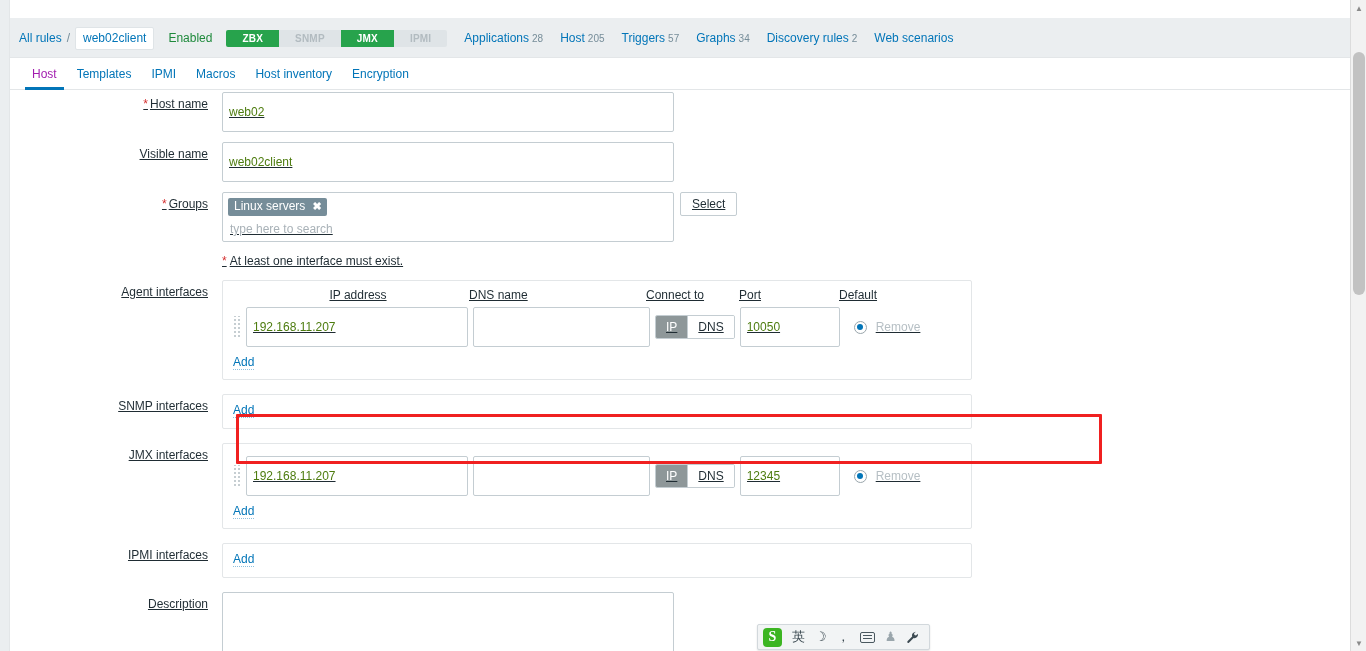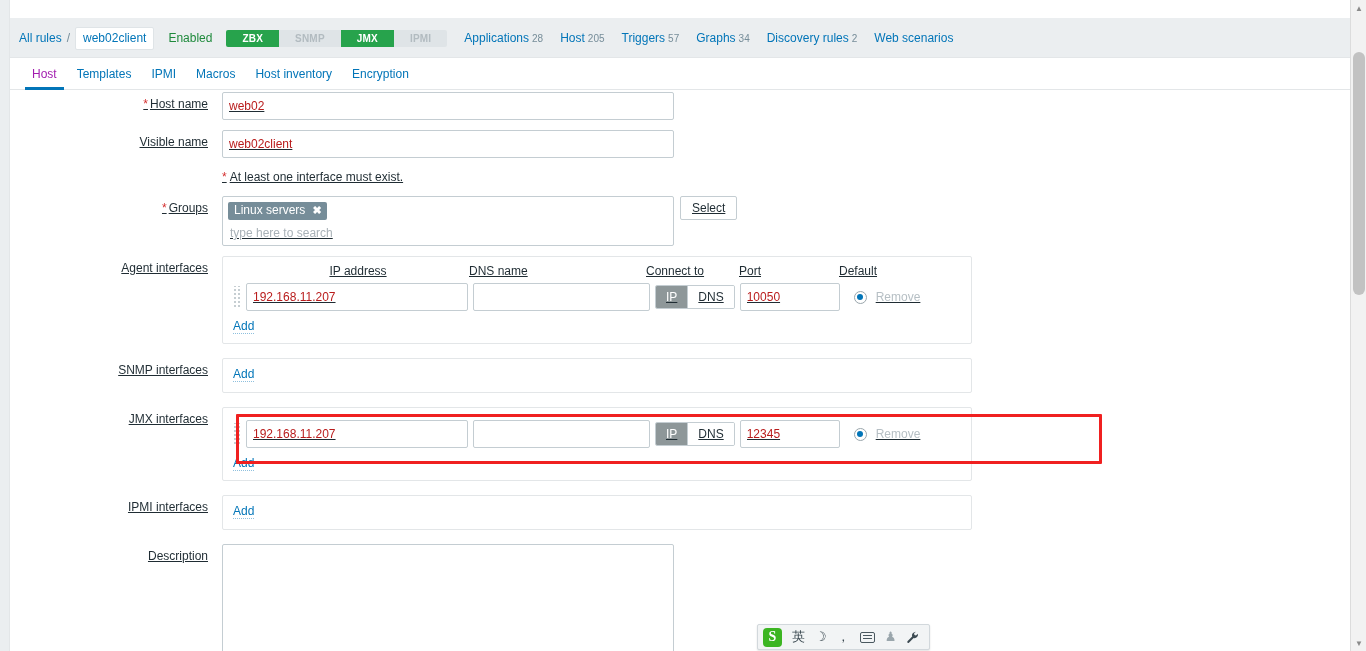--- a/index.html
+++ b/index.html
@@ -161,25 +161,25 @@
     padding-top: 5px;
     font-size: 12px;
     color: #1f2c33;
     flex: none;
   }
   .req { color: #d42f2f; margin-right: 2px; }
 
   input.txt {
     font-family: "Liberation Sans", sans-serif;
     font-size: 12px;
-    color: #b91c1c;
+    color: #4d7c0f;
     border: 1px solid #c4cdd2;
     border-radius: 2px;
     background: #ffffff;
-    height: 28px;
+    height: 40px;
     padding: 0 6px;
     outline: none;
   }
   .w-main { width: 452px; }
 
   
   .ms-wrap { display: flex; align-items: flex-start; }
   .multiselect {
     width: 452px;
     min-height: 46px;
@@ -510,40 +510,40 @@
         <span class="req">*</span><span>Host name</span>
       </div>
       <input class="txt w-main" type="text" value="web02" style="">
     </div>
 
     <div class="row">
       <div class="lbl">Visible name</div>
       <input class="txt w-main" type="text" value="web02client" style="">
     </div>
 
-    <div class="row" style="margin-bottom:12px;">
-      <div class="lbl"></div>
-      <div class="hint">
-        <span class="req">*</span><span>At least one interface must exist.</span>
-      </div>
-    </div>
-
     <div class="row">
       <div class="lbl">
         <span class="req">*</span><span>Groups</span>
       </div>
       <div class="ms-wrap">
         <div class="multiselect">
           <span class="chip">
             <span>Linux servers</span>
             <span class="chip-x">✖</span>
           </span>
           <input class="ms-input" type="text" placeholder="type here to search" style="">
         </div>
         <button class="btn">Select</button>
+      </div>
+    </div>
+
+    <div class="row" style="margin-bottom:12px;">
+      <div class="lbl"></div>
+      <div class="hint">
+        <span class="req">*</span><span>At least one interface must exist.</span>
       </div>
     </div>
 
     <div class="row" style="margin-bottom:14px;">
       <div class="lbl">Agent interfaces</div>
       <div class="iface-box">
         <div class="iface-head">
           <span class="ih-ip">IP address</span>
           <span class="ih-dns">DNS name</span>
           <span class="ih-conn">Connect to</span>

